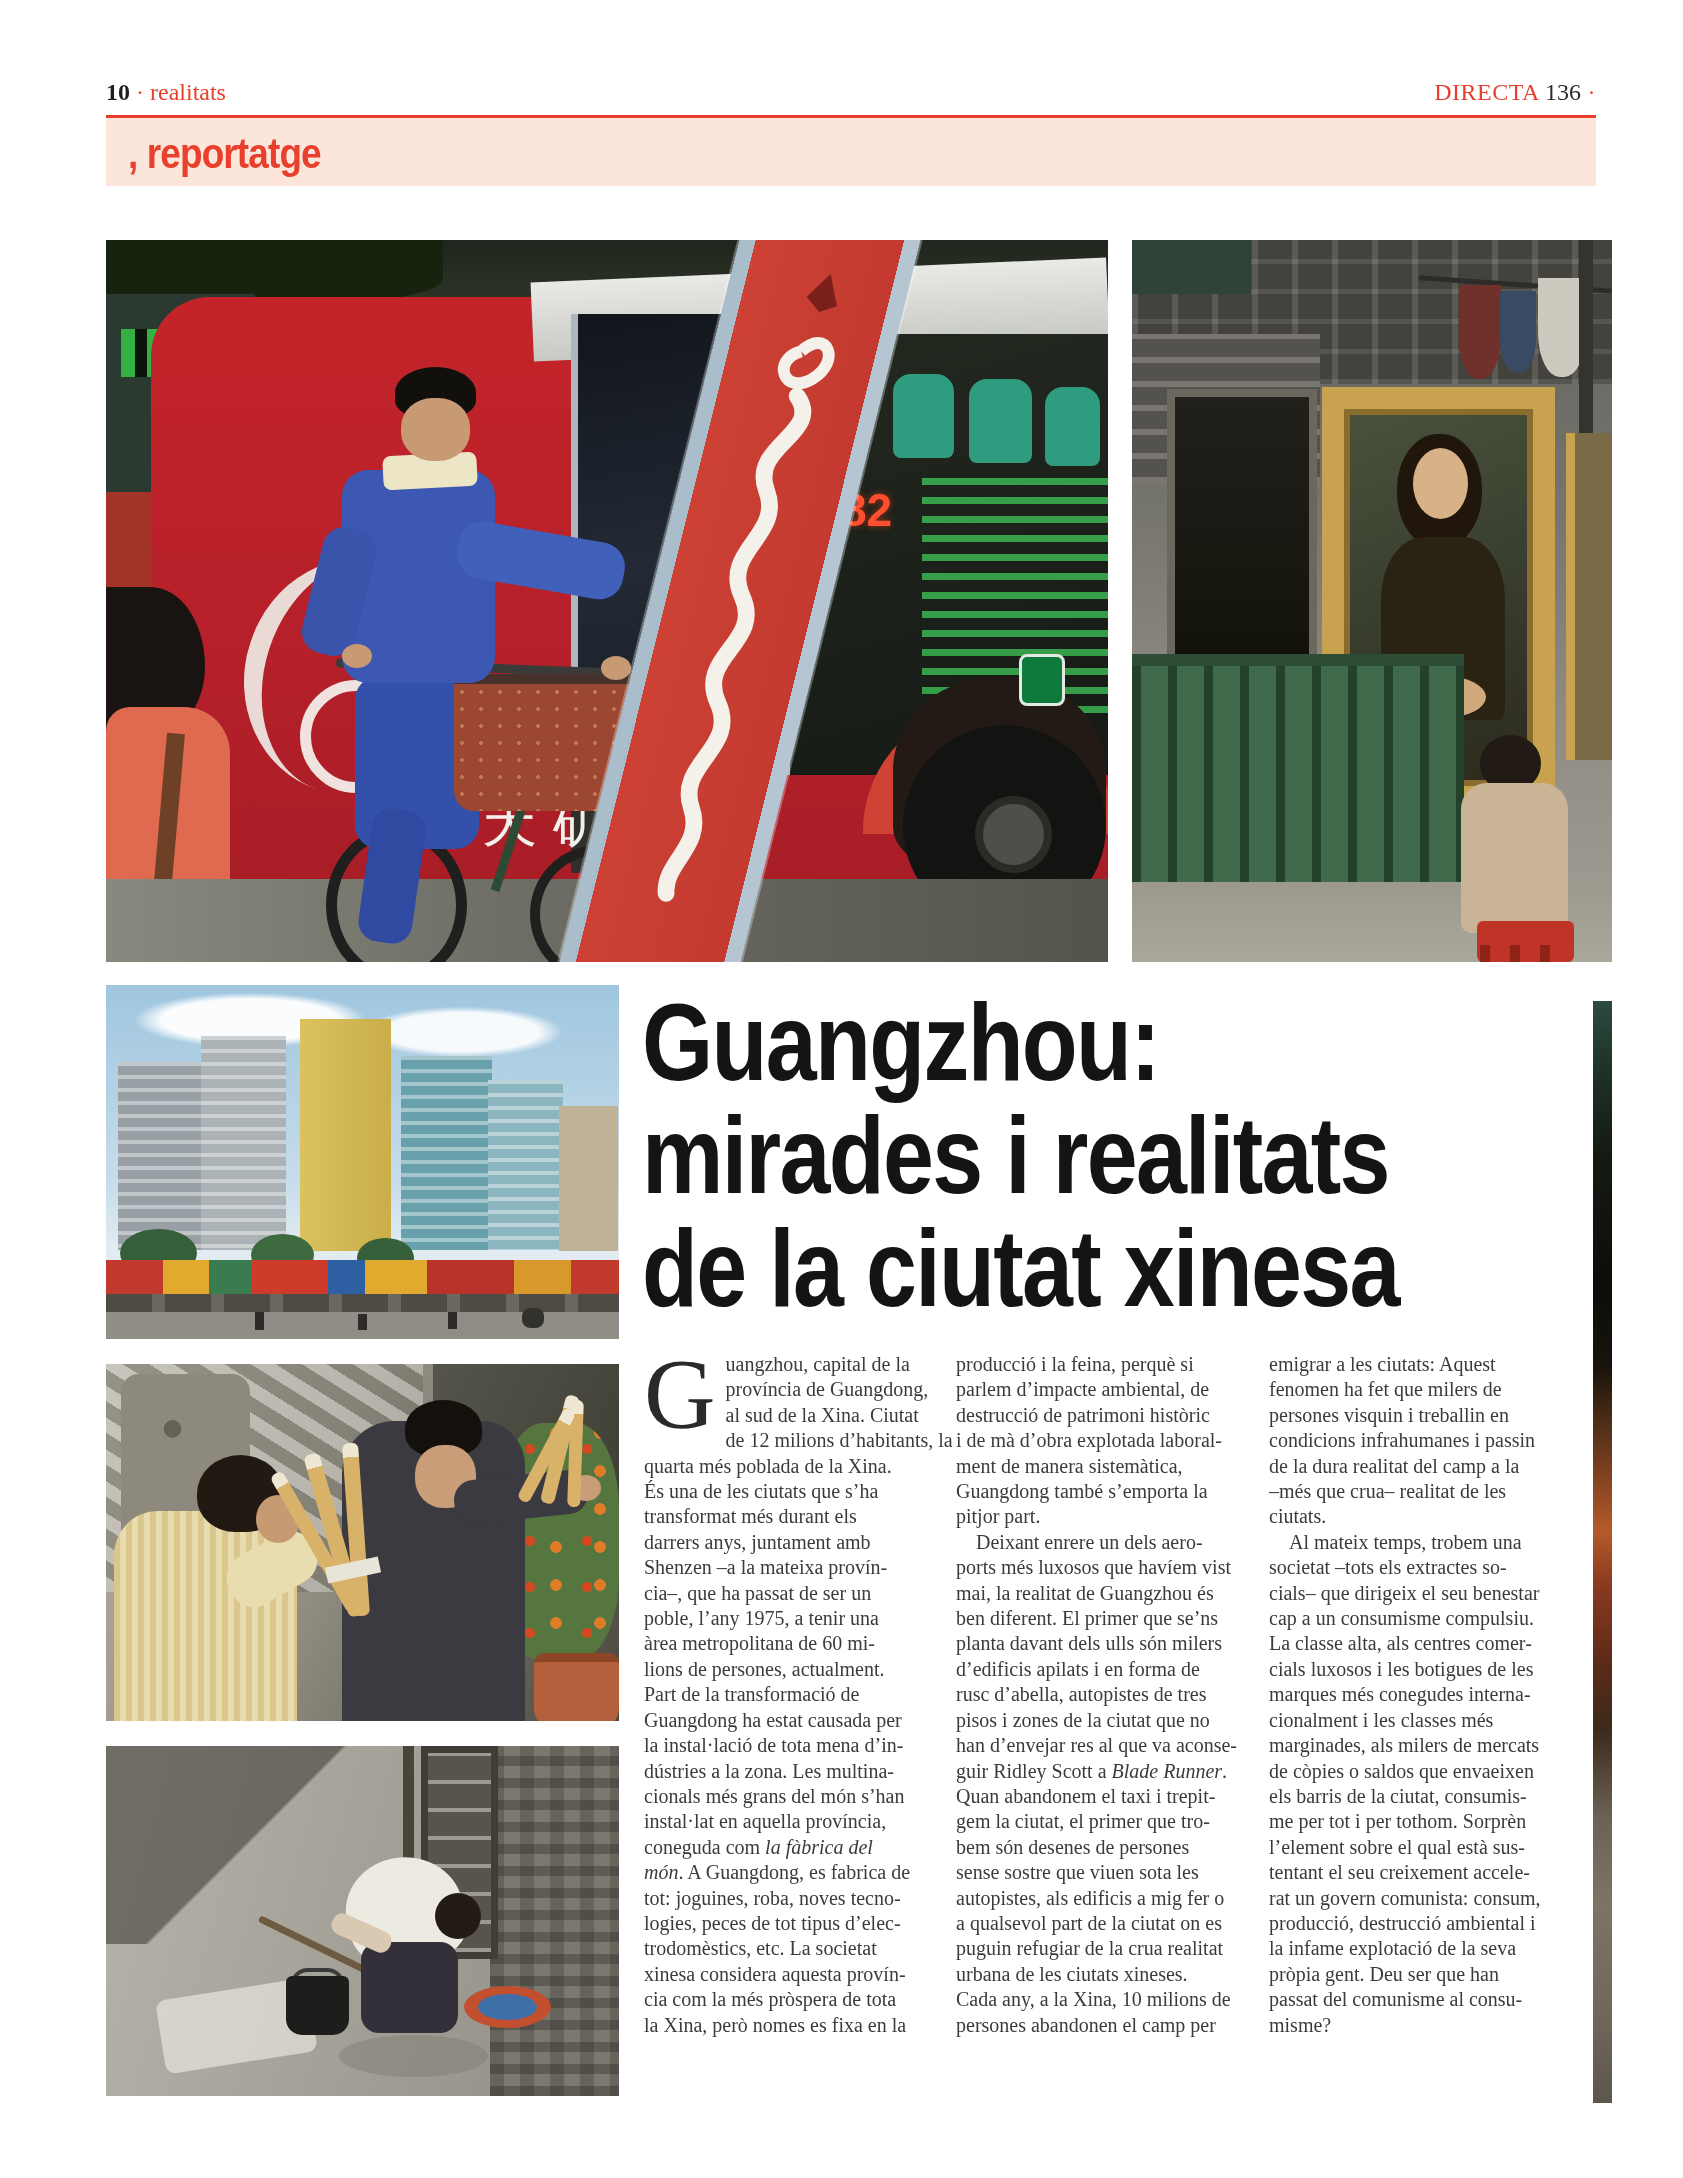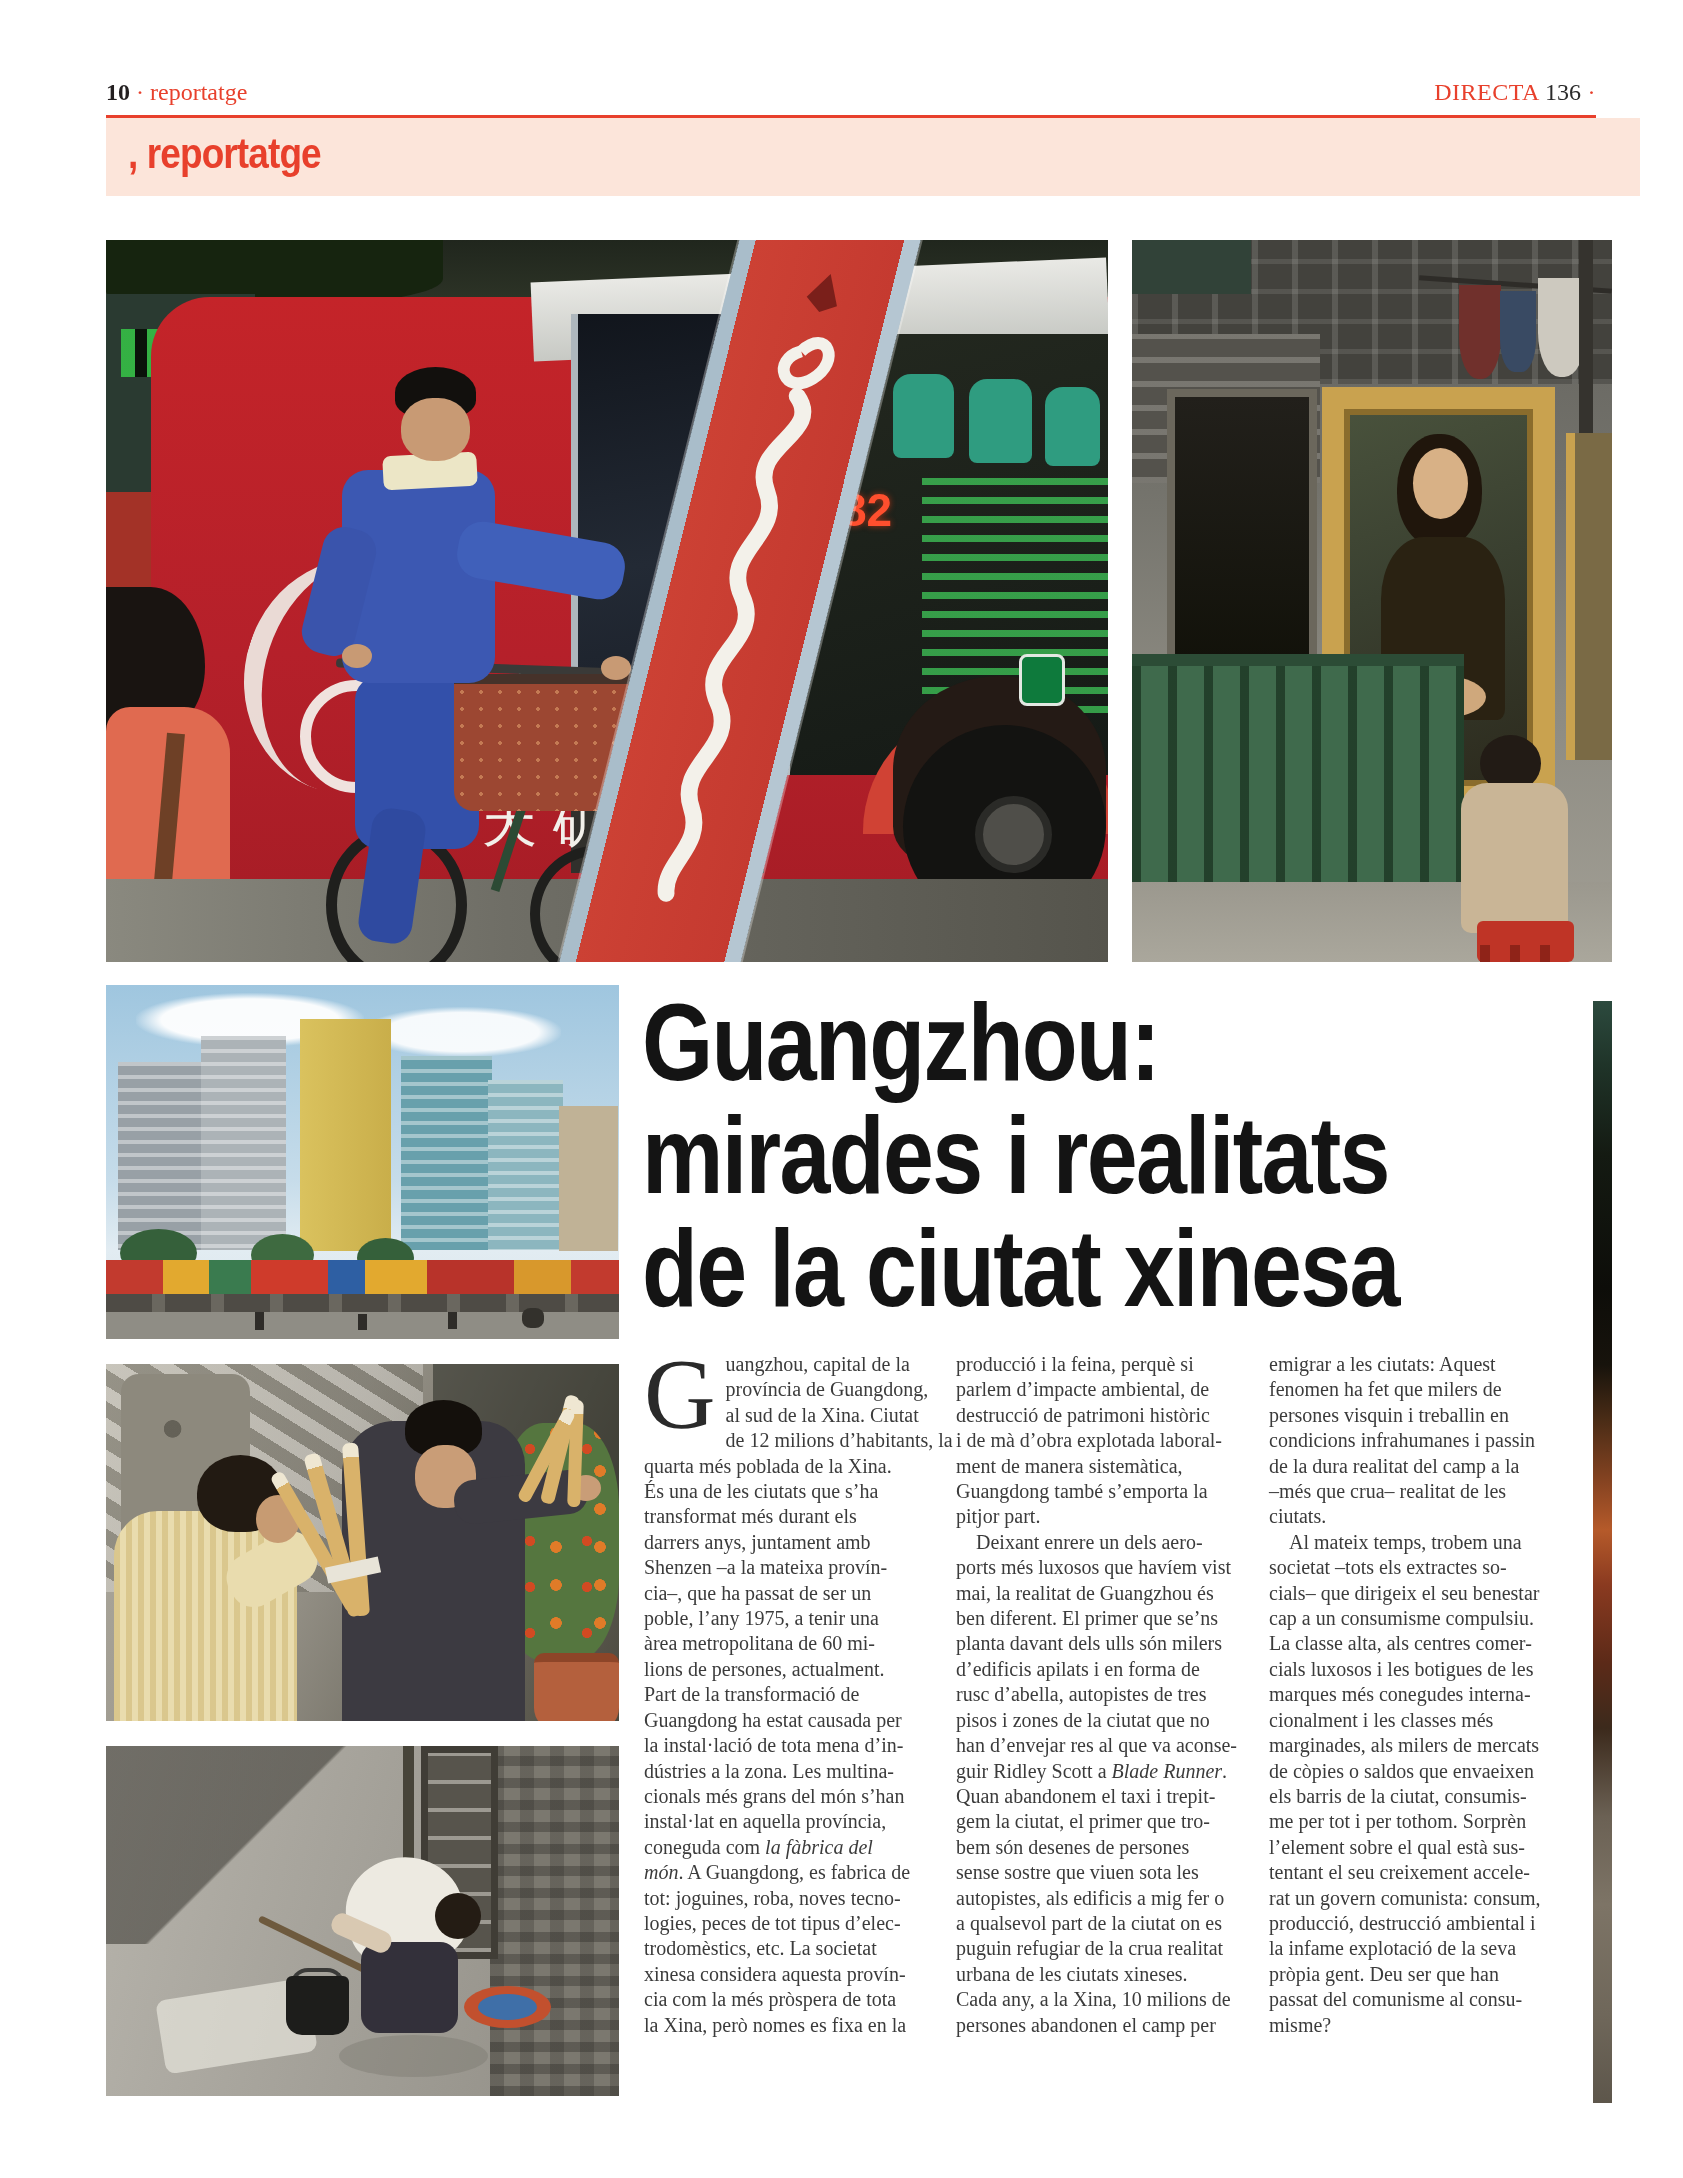--- a/index.html
+++ b/index.html
@@ -6,21 +6,21 @@
   .page{position:relative;width:1683px;height:2178px;background:#ffffff;overflow:hidden;
         font-family:"Liberation Serif",serif;}
   .abs{position:absolute;}
 
   
   .folio-left{left:106px;top:79px;font-size:24px;color:#e8402c;}
   .folio-left .num{font-weight:bold;color:#231f20;}
   .folio-right{right:87px;top:79px;font-size:24px;color:#e8402c;text-align:right;letter-spacing:0.5px;}
   .folio-right .issue{color:#2b2b2b;letter-spacing:0;}
   .rule{left:106px;top:115px;width:1490px;height:3px;background:#e8402c;}
-  .band{left:106px;top:118px;width:1490px;height:78px;background:#fce5da;padding-left:44px;}
+  .band{left:106px;top:118px;width:1490px;height:68px;background:#fce5da;}
   .kicker{position:absolute;left:22px;top:12px;font-family:"Liberation Sans",sans-serif;
           font-weight:bold;font-size:42px;color:#e8402c;letter-spacing:-1px;
           transform:scaleX(.88);transform-origin:left top;white-space:nowrap;}
 
   
   .headline{left:642px;top:986px;width:950px;font-family:"Liberation Sans",sans-serif;
             font-weight:bold;font-size:109px;line-height:113px;color:#141414;
             letter-spacing:-2px;transform:scaleX(.84);transform-origin:left top;white-space:nowrap;}
 
   
@@ -252,21 +252,21 @@
   .s-stick{left:147px;top:196px;width:124px;height:7px;background:#6e5a3e;border-radius:4px;
     transform:rotate(26deg);}
   .s-stain{left:233px;top:289px;width:149px;height:42px;background:rgba(125,122,112,.45);
     border-radius:50%;}
 </style>
 </head>
 <body>
 
 <div class="page">
 
-  <div class="abs folio-left"><span class="num">10</span><span> · </span><span>reportatge</span></div>
+  <div class="abs folio-left"><span class="num">10</span><span> · </span><span>realitats</span></div>
   <div class="abs folio-right"><span>DIRECTA </span><span class="issue">136</span><span> ·</span></div>
   <div class="abs rule"></div>
   <div class="abs band">
     <span class="kicker">, reportatge</span>
   </div>
 
   <div class="ph ph-bus">
     <div class="b-top"></div>
     <div class="b-foliage"></div>
     <div class="b-otherbus"></div>

